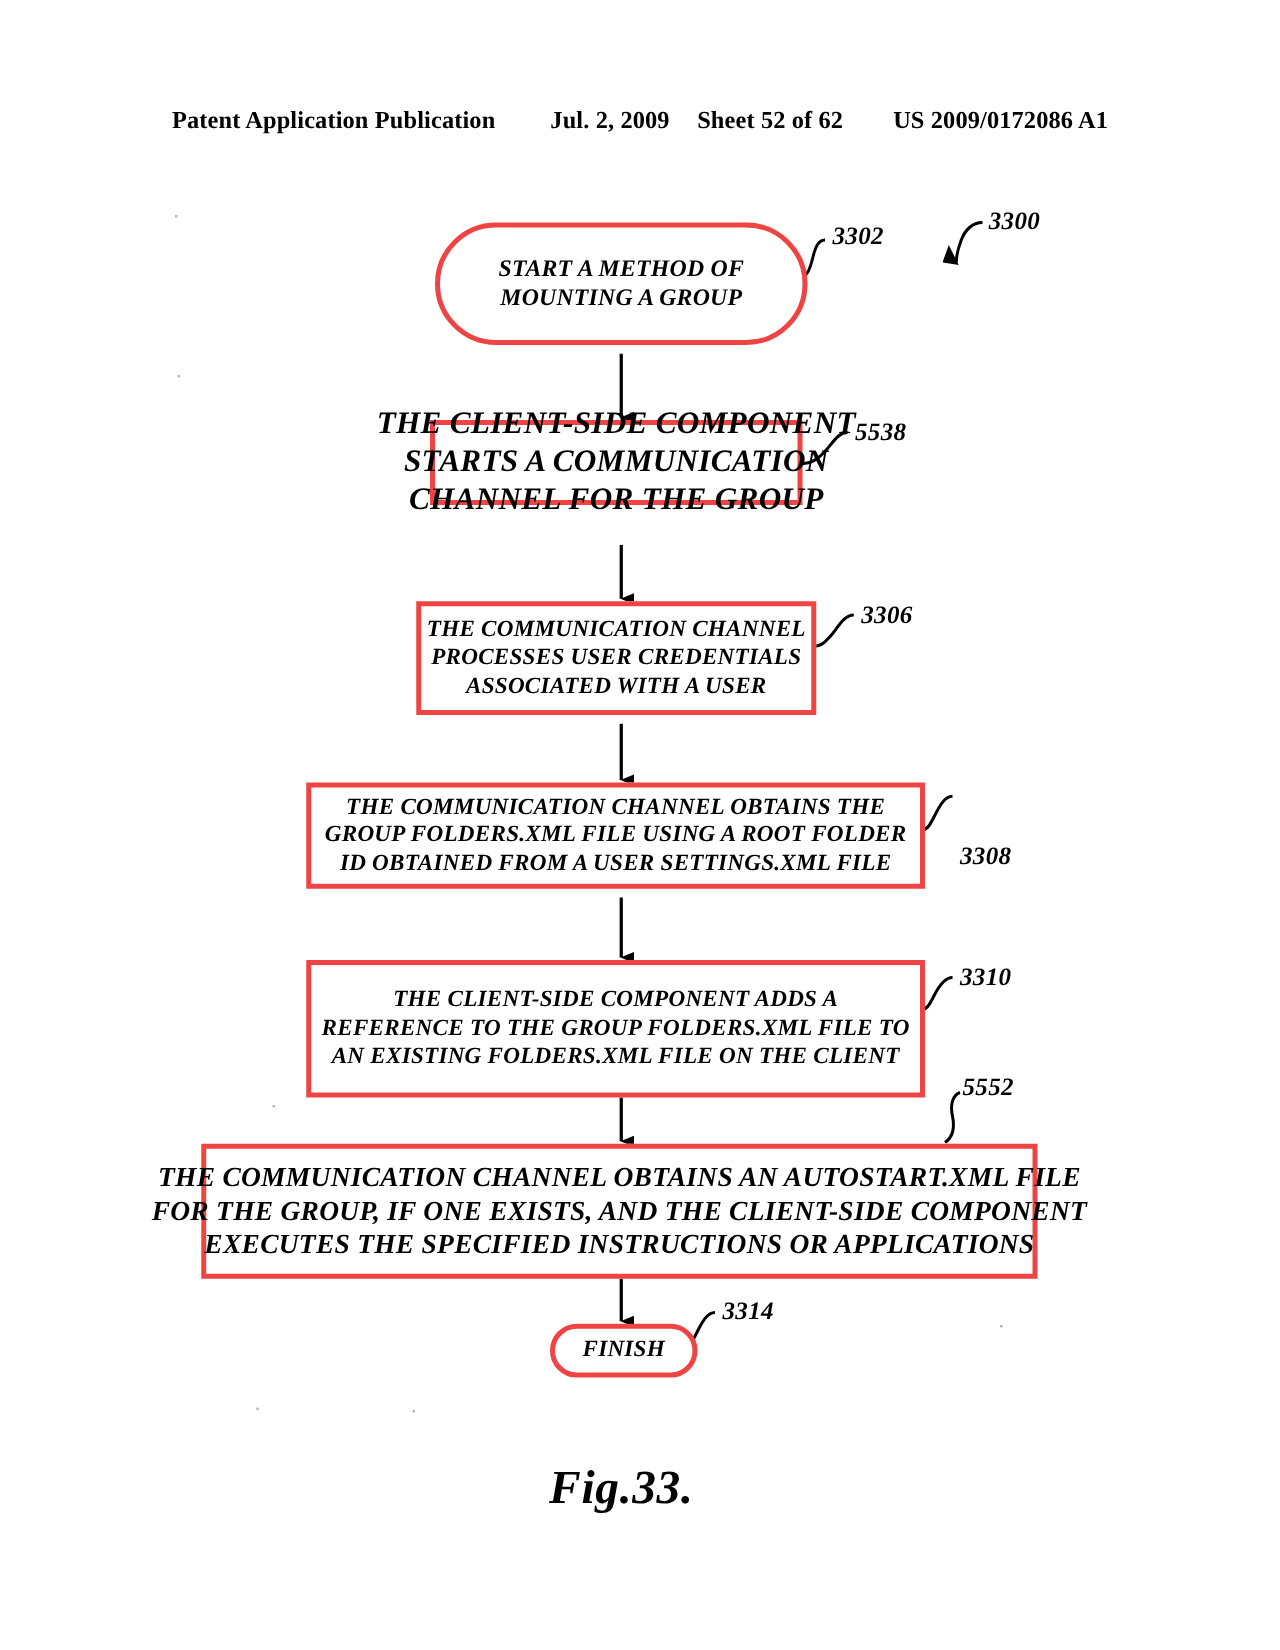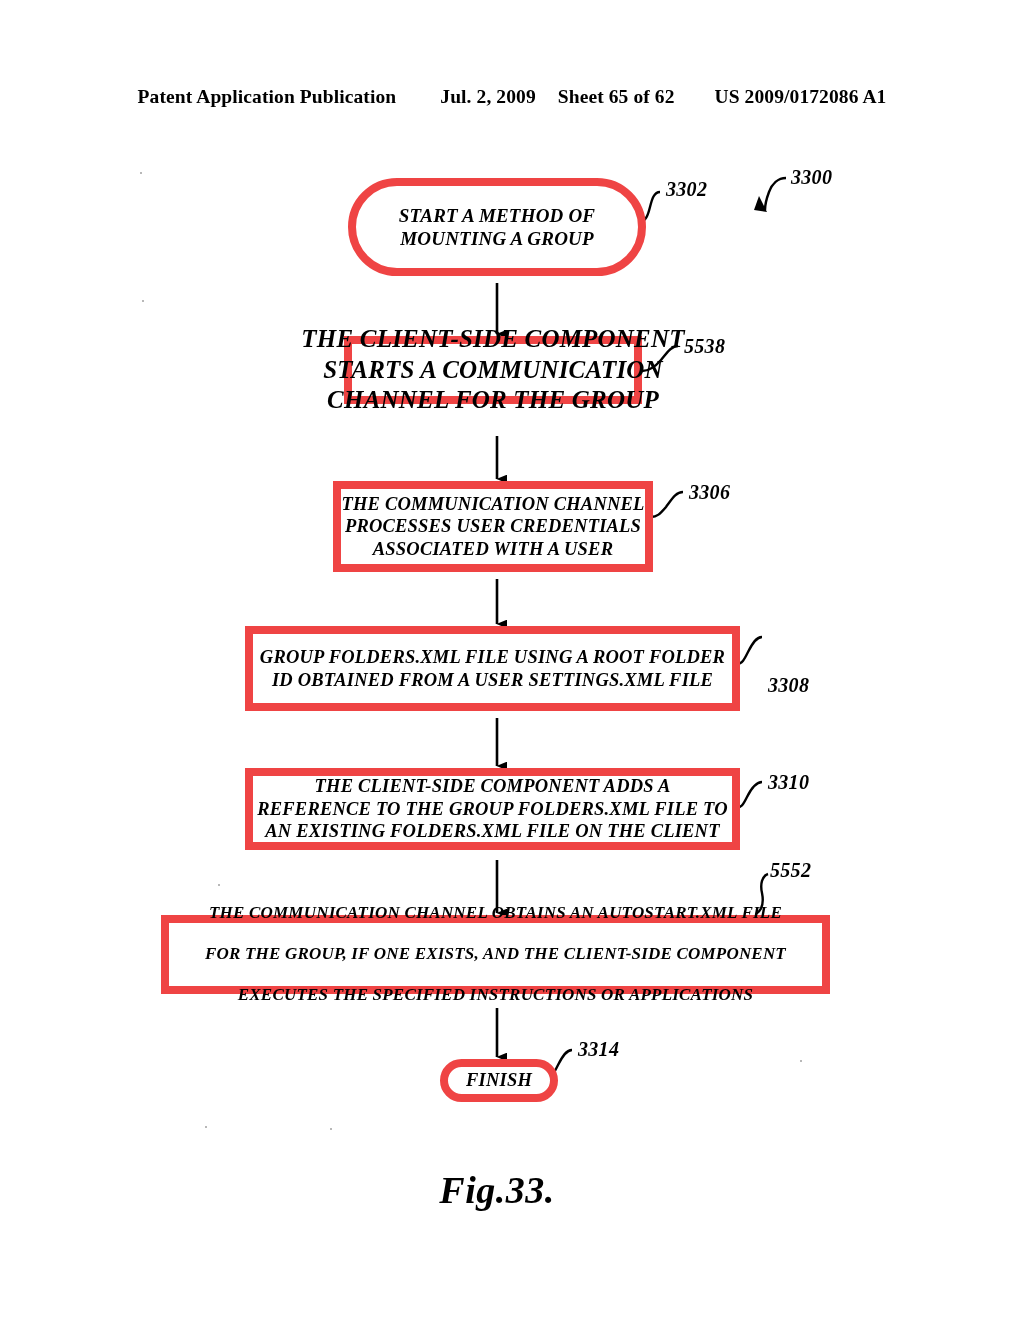--- a/index.html
+++ b/index.html
@@ -51,21 +51,21 @@
     width: 1024px;
     height: 1320px;
     pointer-events: none;
   }
 
   
   .node {
     position: absolute;
     box-sizing: border-box;
     background: #ffffff;
-    border: 8px solid #ef4444;
+    border: 4px solid #ef4444;
     display: flex;
     flex-direction: column;
     align-items: center;
     justify-content: center;
     text-align: center;
     font-style: italic;
     font-weight: bold;
     line-height: 1.22;
     letter-spacing: 0.2px;
   }
@@ -99,27 +99,26 @@
   }
   #node-3306 {
     left: 333px;  top: 481px;  width: 320px; height: 91px;
     font-size: 18.5px;
   }
   #node-3308 {
     left: 245px;  top: 626px;  width: 495px; height: 85px;
     font-size: 18.5px;
   }
   #node-3310 {
-    left: 245px;  top: 768px;  width: 495px; height: 82px;
+    left: 245px;  top: 768px;  width: 495px; height: 110px;
     font-size: 18.5px;
   }
   #node-3312 {
-    left: 161px;  top: 915px;  width: 669px; height: 79px;
-    font-size: 17px;
-    gap: 20px;
+    left: 161px;  top: 915px;  width: 669px; height: 108px;
+    font-size: 22px;
   }
   #node-finish {
     left: 440px;  top: 1059px; width: 118px; height: 43px;
     font-size: 18.5px;
   }
 
   
   .ref {
     position: absolute;
     font-style: italic;
@@ -157,21 +156,21 @@
     width: 2px; height: 2px;
     background: #b8b8b8;
   }
 </style>
 </head>
 <body>
 
 <div id="page-header">
   <span class="hdr-pub">Patent Application Publication</span>
   <span class="hdr-date">Jul. 2, 2009</span>
-  <span class="hdr-sheet">Sheet 65 of 62</span>
+  <span class="hdr-sheet">Sheet 52 of 62</span>
   <span class="hdr-pat">US 2009/0172086 A1</span>
 </div>
 
 <div id="flow-canvas">
 
   <svg id="flow-svg" viewBox="0 0 1024 1320" xmlns="http://www.w3.org/2000/svg">
     <defs>
       <marker id="arrowhead" markerWidth="9" markerHeight="11" refX="4.5" refY="10.4" orient="auto" markerUnits="userSpaceOnUse">
         <polygon points="0,0 9,0 4.5,11" fill="#000000"></polygon>
       </marker>
@@ -215,20 +214,21 @@
     <span class="line">CHANNEL FOR THE GROUP</span>
   </div>
 
   <div class="node" id="node-3306">
     <span class="line">THE COMMUNICATION CHANNEL</span>
     <span class="line">PROCESSES USER CREDENTIALS</span>
     <span class="line">ASSOCIATED WITH A USER</span>
   </div>
 
   <div class="node" id="node-3308">
+    <span class="line">THE COMMUNICATION CHANNEL OBTAINS THE</span>
     <span class="line">GROUP FOLDERS.XML FILE USING A ROOT FOLDER</span>
     <span class="line">ID OBTAINED FROM A USER SETTINGS.XML FILE</span>
   </div>
 
   <div class="node" id="node-3310">
     <span class="line">THE CLIENT-SIDE COMPONENT ADDS A</span>
     <span class="line">REFERENCE TO THE GROUP FOLDERS.XML FILE TO</span>
     <span class="line">AN EXISTING FOLDERS.XML FILE ON THE CLIENT</span>
   </div>
 

